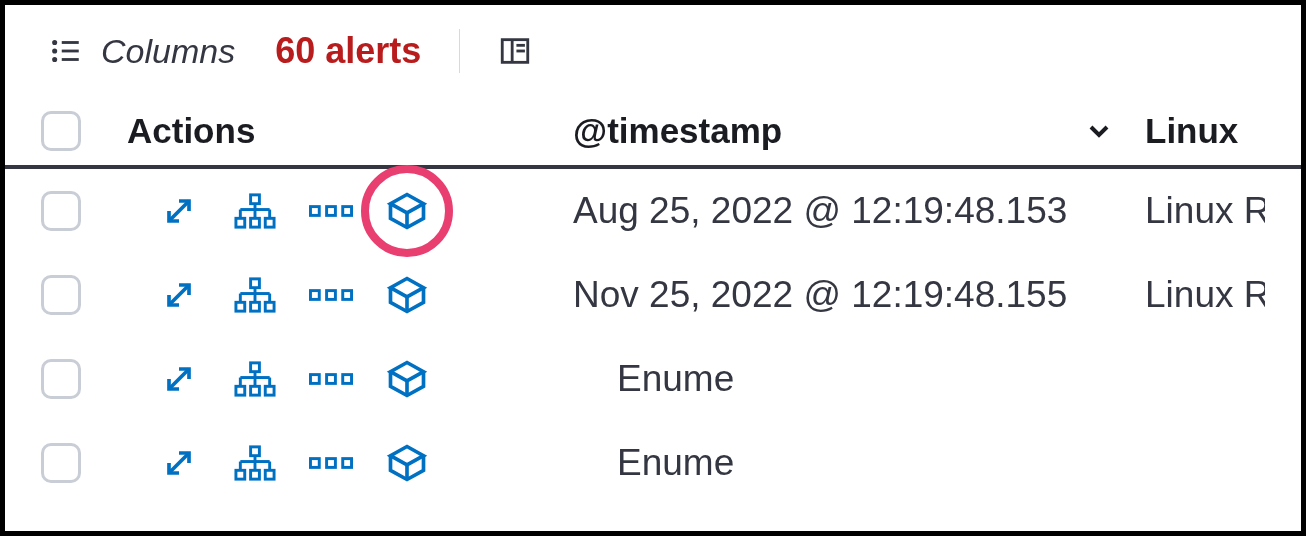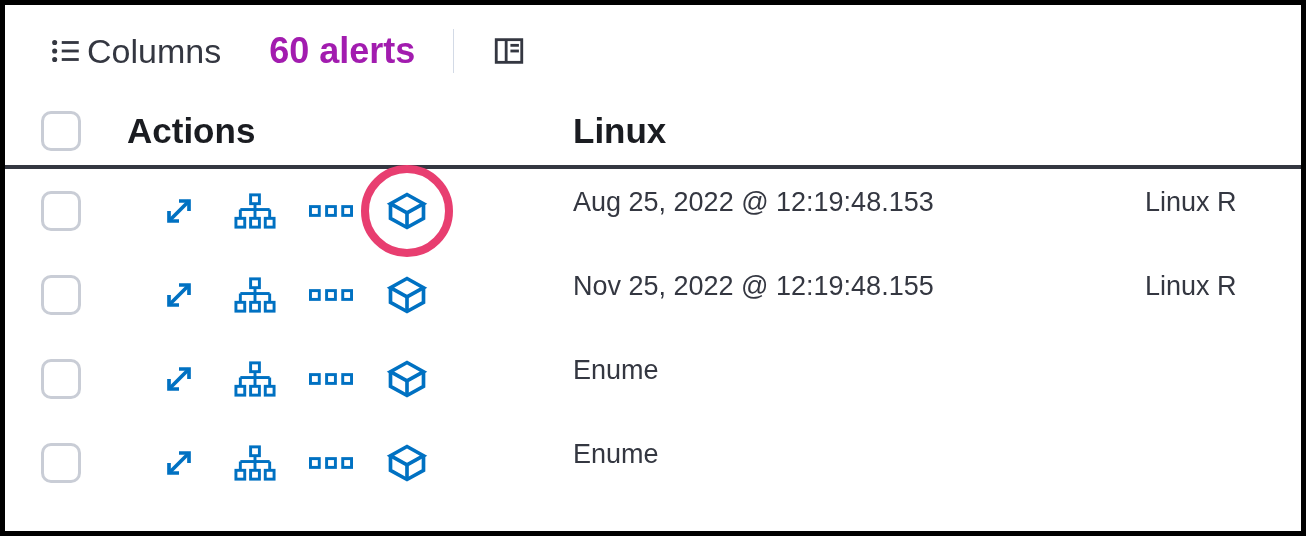--- a/index.html
+++ b/index.html
@@ -19,59 +19,61 @@
     display: flex;
     align-items: center;
     gap: 28px;
     padding: 24px 40px 24px 44px;
     font-size: 34px;
     color: #343741;
   }
   .toolbar-item {
     display: flex;
     align-items: center;
-    gap: 4px;
+    gap: 18px;
     cursor: pointer;
+    font-style: italic;
   }
   .toolbar .divider {
     width: 1px;
     height: 44px;
     background: #d3dae6;
     margin: 0 10px;
   }
   .alerts-count {
     font-weight: 700;
     font-size: 36px;
-    color: #a21caf;
-    margin-left: 20px;
+    color: #b91c1c;
+    margin-left: 12px;
   }
   .header-row {
     display: flex;
     align-items: center;
     padding: 14px 36px;
     border-bottom: 4px solid #343741;
     font-size: 35px;
     font-weight: 700;
     color: #1a1c21;
   }
   .header-check { width: 86px; display:flex; align-items:center; }
   .header-actions { width: 446px; }
   .header-timestamp { flex: 1; display:flex; align-items:center; justify-content:space-between; padding-right: 30px;}
   .header-rule { width: 120px; }
   .data-row {
     display: flex;
-    padding: 18px 36px;
-    font-size: 27px;
+    align-items: center;
+    padding: 10px 36px;
+    font-size: 37px;
     color: #343741;
     height: 84px;
   }
   .cell-check { width: 86px; display:flex; align-items:center; }
   .cell-actions { width: 446px; display:flex; align-items:center; gap: 32px; padding-left: 30px; position: relative; }
   .cell-timestamp { flex: 1; }
-  .cell-rule { width: 120px; white-space: nowrap; overflow: hidden; }
+  .cell-rule { width: 120px; white-space: nowrap; overflow: hidden; margin-left: 44px; }
   .checkbox {
     width: 40px;
     height: 40px;
     border: 3px solid #c9cdd6;
     border-radius: 10px;
     background: #fff;
     cursor: pointer;
   }
   .icon-btn {
     width: 44px;
@@ -131,20 +133,28 @@
         </svg>
       </span>
     </div>
   </div>
 
   <div class="header-row">
     <div class="header-check">
       <div class="checkbox"></div>
     </div>
     <div class="header-actions">Actions</div>
+    <div class="header-timestamp">
+      <span>@timestamp</span>
+      <span>
+        <svg width="32" height="32" viewBox="0 0 24 24" fill="none" stroke="#1a1c21" stroke-width="3">
+          <polyline points="6,9 12,15 18,9"></polyline>
+        </svg>
+      </span>
+    </div>
     <div class="header-rule">Linux</div>
   </div>
 
   <div id="rows">
       <div class="data-row">
         <div class="cell-check">
           <div class="checkbox"></div>
         </div>
         <div class="cell-actions">
           <div class="icon-btn">

